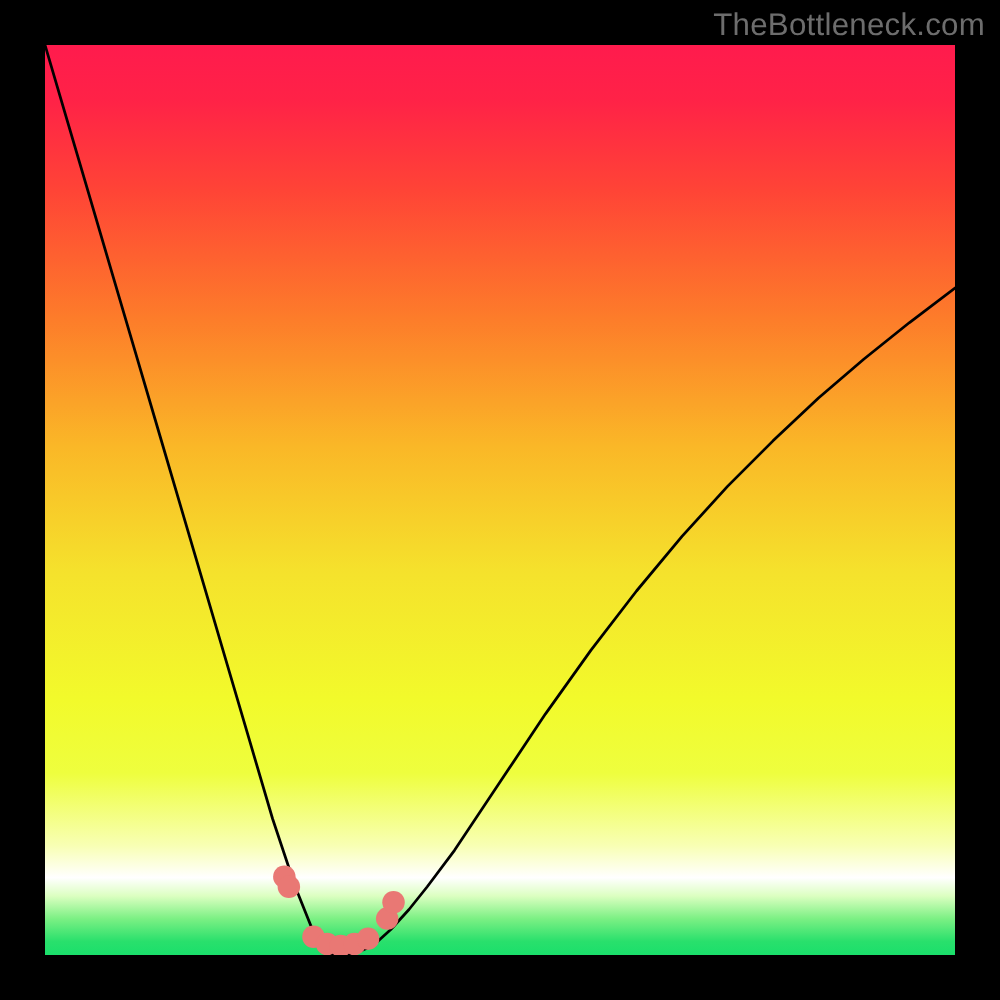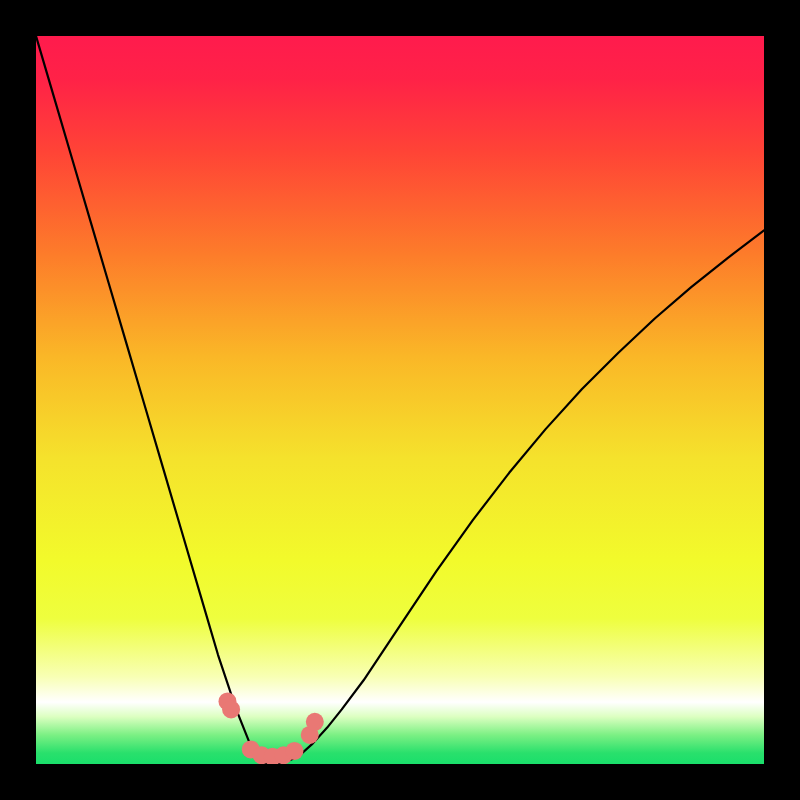--- a/index.html
+++ b/index.html
@@ -39,20 +39,21 @@
   .plot-area svg {
     display: block;
     width: 728px;
     height: 728px;
   }
 </style>
 </head>
 <body>
 
 <div class="frame">
+  <div class="watermark">TheBottleneck.com</div>
   <div class="plot-area">
     <svg id="chart-svg" viewBox="0 0 728 728" preserveAspectRatio="none">
       <defs>
         <linearGradient id="bg-grad" x1="0" y1="0" x2="0" y2="1">
             <stop offset="0.00%" stop-color="#ff1b4d"></stop>
             <stop offset="6.00%" stop-color="#ff2247"></stop>
             <stop offset="16.00%" stop-color="#ff4436"></stop>
             <stop offset="30.00%" stop-color="#fd7c2a"></stop>
             <stop offset="44.00%" stop-color="#fab727"></stop>
             <stop offset="58.00%" stop-color="#f5e22c"></stop>

